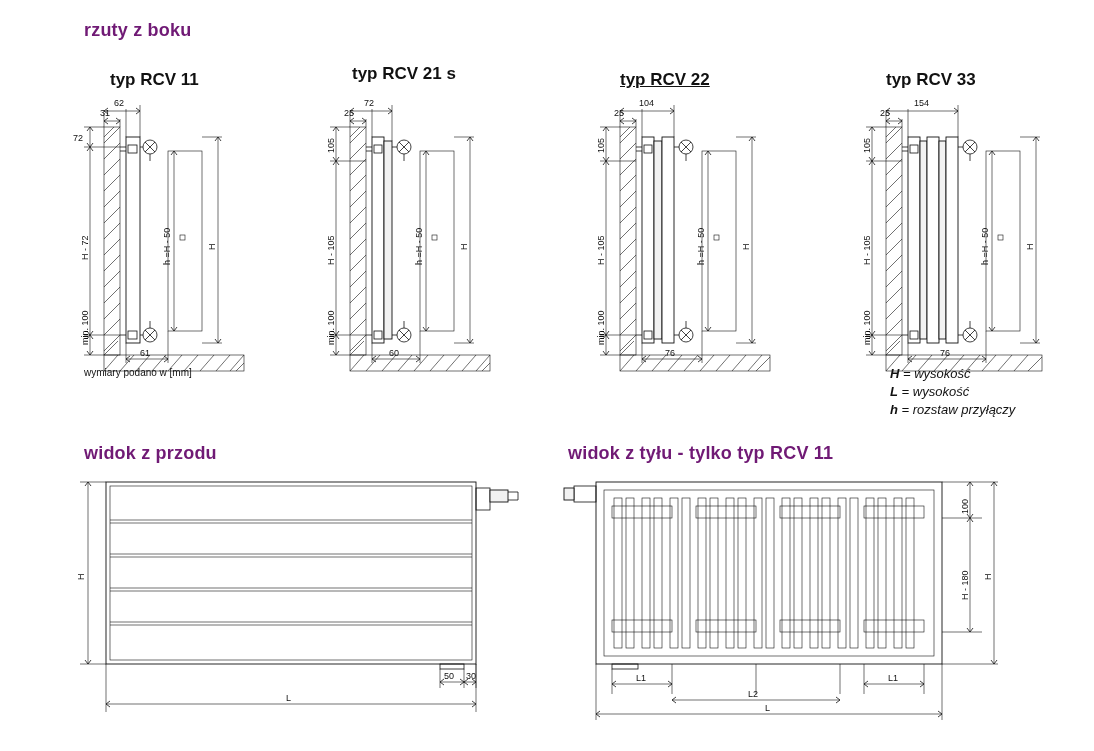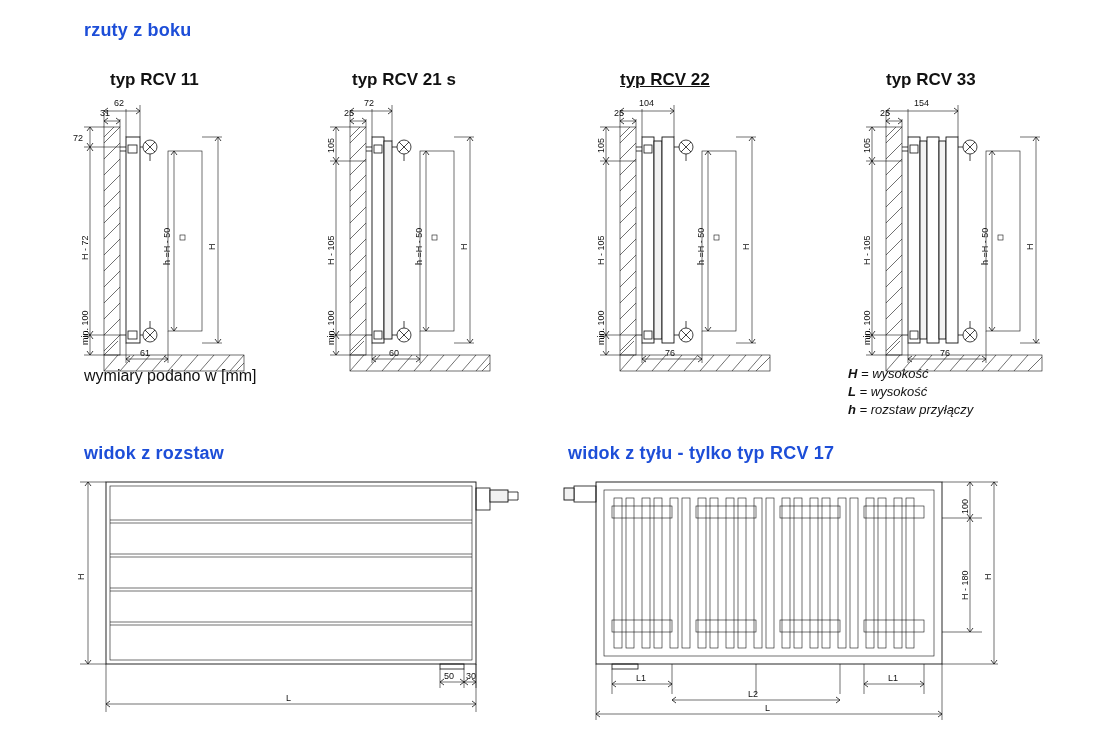--- a/index.html
+++ b/index.html
@@ -7,60 +7,61 @@
     width:1094px;height:751px;
     background:#ffffff;
     font-family:"Liberation Sans", sans-serif;
     color:#1a1a1a;
     position:relative;
     overflow:hidden;
   }
   .section-title{
     position:absolute;
     font-weight:bold;
-    color:#1d4ed8;
+    color:#701a75;
     font-size:18px;
     letter-spacing:0.2px;
   }
   .type-title{
     position:absolute;
     font-weight:bold;
     font-size:17px;
     color:#111;
   }
   .note{
     position:absolute;
-    font-size:16px;
+    font-size:10px;
     color:#111;
   }
   .legend{
     position:absolute;
     font-size:13px;
     font-style:italic;
     color:#111;
     line-height:18px;
+    margin-left:42px;
   }
   .legend b{font-style:italic;font-weight:bold;}
   svg{position:absolute;}
   text{font-family:"Liberation Sans", sans-serif;fill:#111;}
   .dim{font-size:9px;}
   .dimv{font-size:9px;}
   .ln{stroke:#111;stroke-width:0.8;fill:none;}
   .lnthin{stroke:#111;stroke-width:0.6;fill:none;}
   .hatch{fill:none;stroke:#111;stroke-width:0.6;}
   .panel{fill:#ffffff;stroke:#111;stroke-width:0.9;}
   .greyfill{fill:#f2f2f2;stroke:#111;stroke-width:0.9;}
 </style>
 </head>
 <body>
 
 <div class="section-title" style="left:84px;top:20px;">rzuty z boku</div>
 
 <div class="type-title" style="left:110px;top:70px;">typ RCV 11</div>
-<div class="type-title" style="left:352px;top:70px;">typ RCV 21 s</div>
+<div class="type-title" style="left:352px;top:64px;">typ RCV 21 s</div>
 <div class="type-title" style="left:620px;top:70px;text-decoration:underline;">typ RCV 22</div>
 <div class="type-title" style="left:886px;top:70px;">typ RCV 33</div>
 
 <svg width="250" height="280" viewBox="0 0 250 280" style="left:70px;top:95px;">
 
   <g class="hatch">
     <rect x="34" y="32" width="16" height="228"></rect>
     <path d="M34 48 L50 32 M34 64 L50 48 M34 80 L50 64 M34 96 L50 80 M34 112 L50 96
              M34 128 L50 112 M34 144 L50 128 M34 160 L50 144 M34 176 L50 160
              M34 192 L50 176 M34 208 L50 192 M34 224 L50 208 M34 240 L50 224
@@ -308,21 +309,21 @@
 
 <div class="legend" style="left:848px;top:365px;">
   <div><b>H</b>
     <span>= wysokość</span></div>
   <div><b>L</b>
     <span>= wysokość</span></div>
   <div><b>h</b>
     <span>= rozstaw przyłączy</span></div>
 </div>
 
-<div class="section-title" style="left:84px;top:443px;">widok z rozstaw</div>
+<div class="section-title" style="left:84px;top:443px;">widok z przodu</div>
 
 <svg width="470" height="265" viewBox="0 0 470 265" style="left:60px;top:472px;">
 
   <rect class="panel" x="46" y="10" width="370" height="182"></rect>
   <rect class="lnthin" x="50" y="14" width="362" height="174" fill="#fbfbfb"></rect>
 
   <path class="lnthin" d="M50 48 L412 48 M50 82 L412 82 M50 116 L412 116 M50 150 L412 150"></path>
   <path class="lnthin" d="M50 51 L412 51 M50 85 L412 85 M50 119 L412 119 M50 153 L412 153"></path>
 
   <rect class="ln" x="416" y="16" width="14" height="22"></rect>
@@ -342,21 +343,21 @@
   <text class="dim" x="226" y="229">L</text>
 
   <path class="lnthin" d="M380 197 L380 216 M404 197 L404 216 M416 192 L416 216"></path>
   <path class="lnthin" d="M380 210 L404 210 M404 210 L416 210"></path>
   <path class="ln" d="M384 207 L380 210 L384 213 M400 207 L404 210 L400 213"></path>
   <path class="ln" d="M408 207 L404 210 L408 213 M412 207 L416 210 L412 213"></path>
   <text class="dim" x="384" y="207">50</text>
   <text class="dim" x="406" y="207">30</text>
 </svg>
 
-<div class="section-title" style="left:568px;top:443px;">widok z tyłu - tylko typ RCV 17</div>
+<div class="section-title" style="left:568px;top:443px;">widok z tyłu - tylko typ RCV 11</div>
 
 <svg width="470" height="265" viewBox="0 0 470 265" style="left:550px;top:472px;">
 
   <rect class="panel" x="46" y="10" width="346" height="182"></rect>
   <rect class="lnthin" x="54" y="18" width="330" height="166" fill="#fbfbfb"></rect>
 
   <rect class="ln" x="24" y="14" width="22" height="16"></rect>
   <rect class="greyfill" x="14" y="16" width="10" height="12"></rect>
 
   <g class="lnthin">

